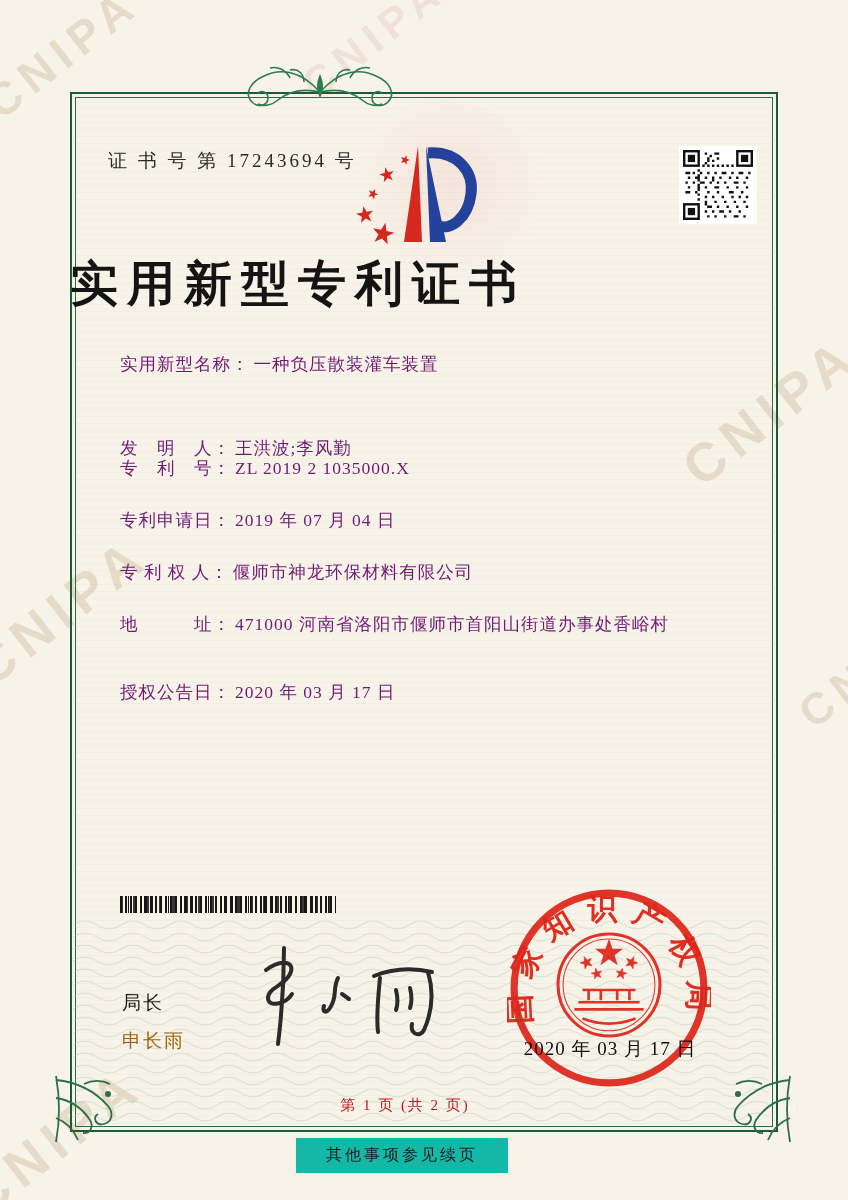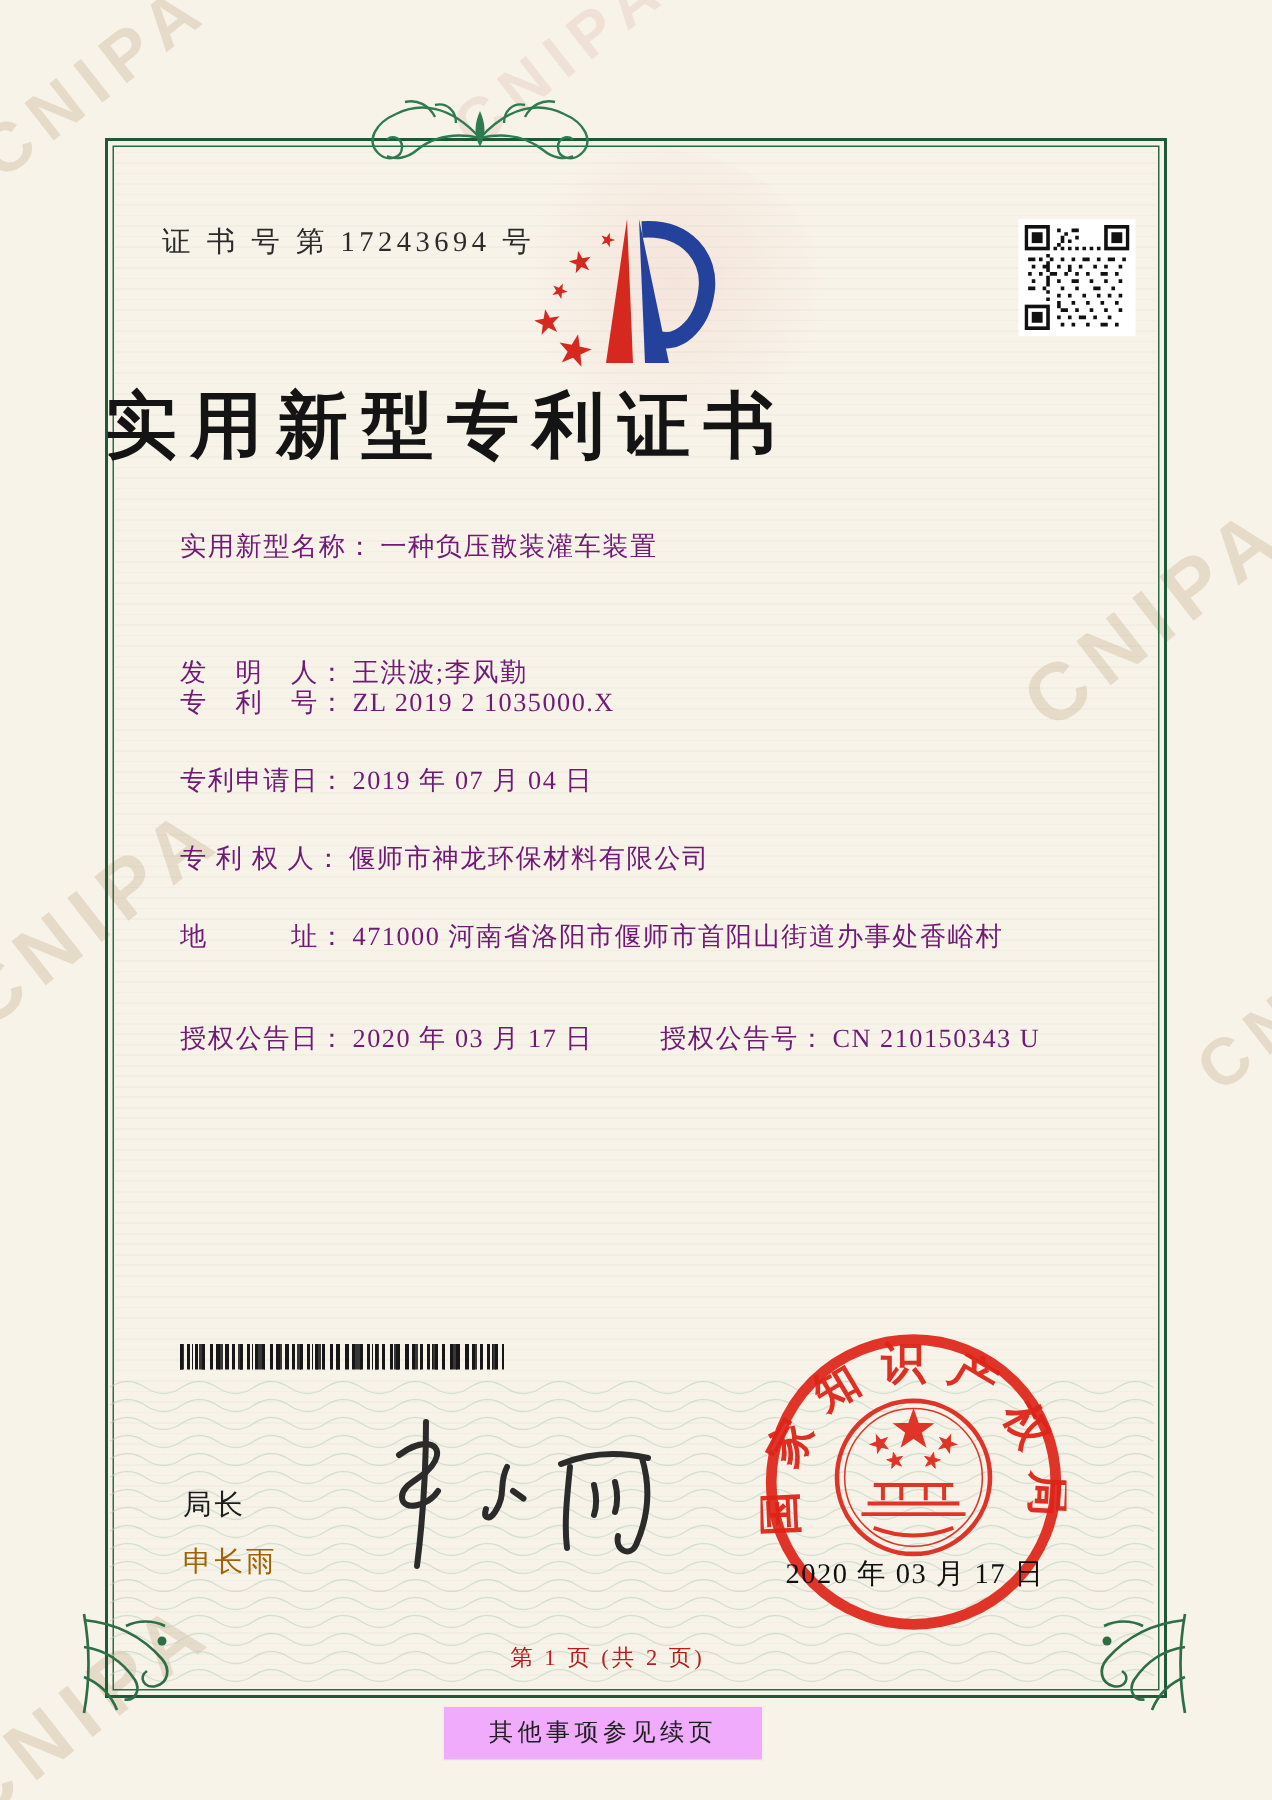--- a/index.html
+++ b/index.html
@@ -73,21 +73,21 @@
     position:absolute;left:505px;top:1036px;width:210px;text-align:center;
     font-size:19px;letter-spacing:1px;color:#101010;
   }
   
   .page-number{
     position:absolute;left:405px;top:1096px;transform:translateX(-50%);
     font-size:15px;letter-spacing:2px;color:#b91c1c;white-space:nowrap;
   }
   .continuation{
     position:absolute;left:402px;top:1138px;transform:translateX(-50%);
-    background:#f0abfc;padding:7px 30px;font-size:16px;letter-spacing:3px;color:#1e1e1e;
+    background:#14b8a6;padding:7px 30px;font-size:16px;letter-spacing:3px;color:#1e1e1e;
     white-space:nowrap;box-shadow:0 0 0 1px rgba(0,0,0,0.02);
   }
   svg{display:block;}
 </style>
 </head>
 <body>
 
 <svg width="0" height="0" style="position:absolute">
   <defs>
     <path id="star" d="M0,-10 L2.35,-3.24 L9.51,-3.09 L3.8,1.24 L5.88,8.09 L0,4 L-5.88,8.09 L-3.8,1.24 L-9.51,-3.09 L-2.35,-3.24 Z"></path>
@@ -203,23 +203,20 @@
   <span class="flabel">专利申请日：</span><span class="fvalue">2019 年 07 月 04 日</span>
 </div>
 <div class="field-row" style="top:560px;">
   <span class="flabel">专 利 权 人：</span><span class="fvalue">偃师市神龙环保材料有限公司</span>
 </div>
 <div class="field-row" style="top:612px;">
   <span class="flabel">地　　　址：</span><span class="fvalue">471000 河南省洛阳市偃师市首阳山街道办事处香峪村</span>
 </div>
 <div class="field-row" style="top:660px;margin-top:20px;">
   <span class="flabel">授权公告日：</span><span class="fvalue">2020 年 03 月 17 日</span>
-  <span class="second-pair">
-    <span class="flabel">授权公告号：</span><span class="fvalue">CN 210150343 U</span>
-  </span>
 </div>
 
 <div class="body-text">
 </div>
 
 <div class="barcode"></div>
 
 <div class="signer-title">局长</div>
 <div class="signer-name">申长雨</div>
 

